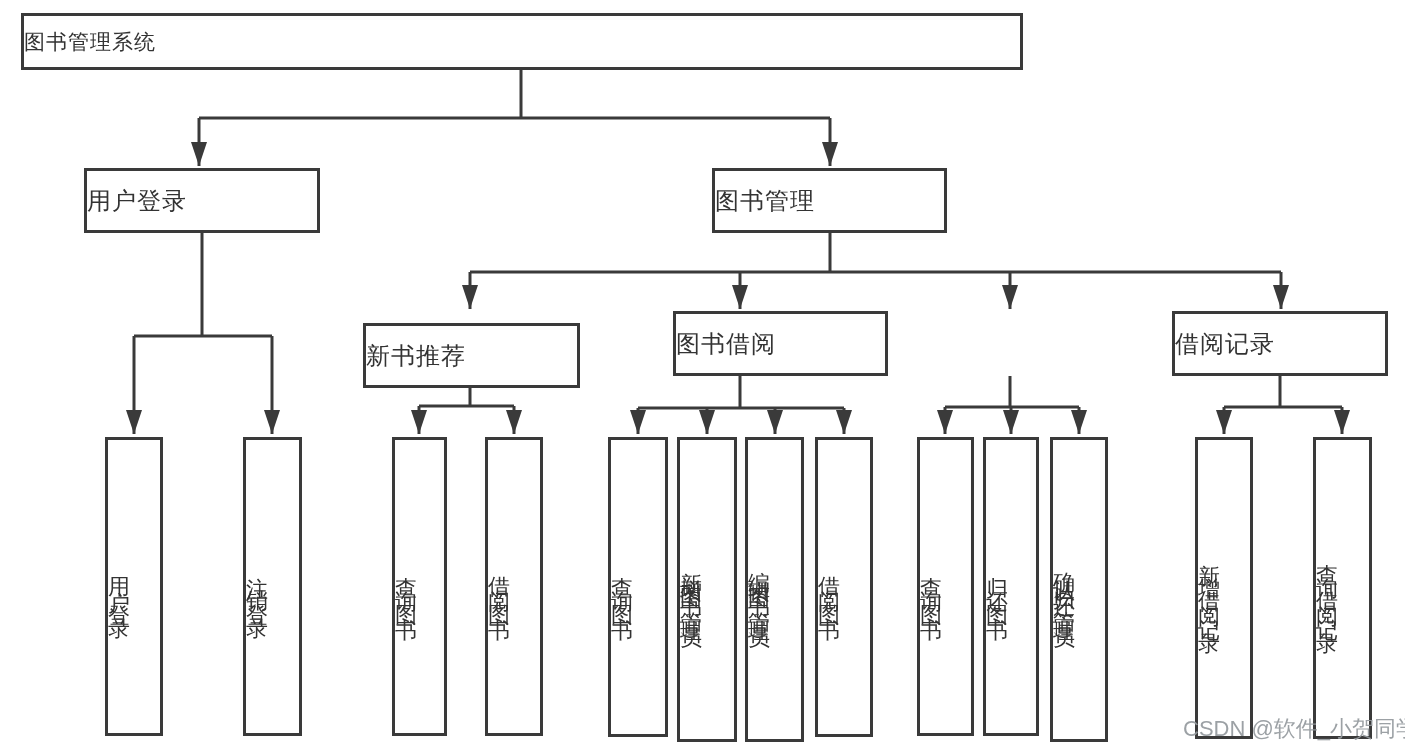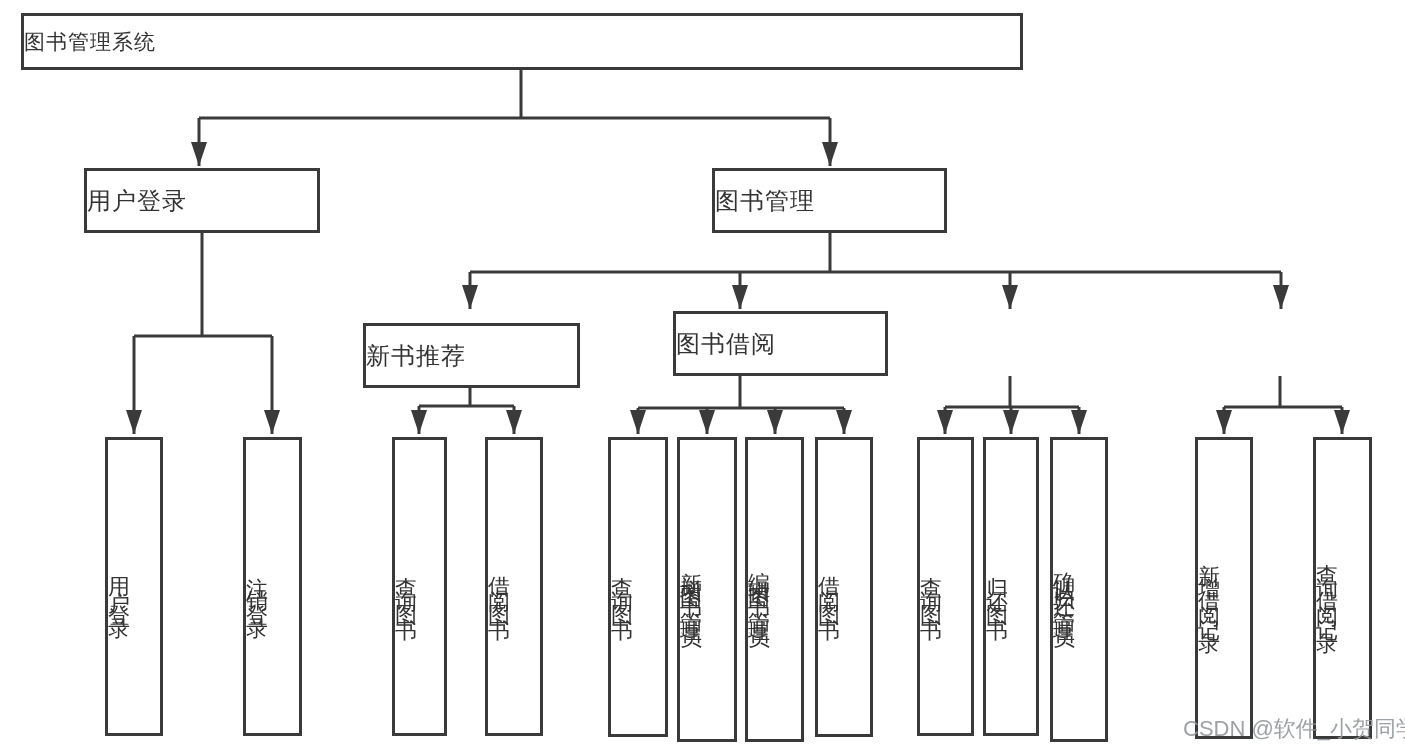--- a/index.html
+++ b/index.html
@@ -94,20 +94,23 @@
   <div class="node lvl2" style="left:712px;top:168px;width:235px;height:65px;">
     <span class="lbl">图书管理</span>
   </div>
 
   <div class="node lvl3" style="left:363px;top:311px;width:217px;height:65px;margin-top:12px;">
     <span class="lbl">新书推荐</span>
   </div>
   <div class="node lvl3" style="left:633px;top:311px;width:215px;height:65px;margin-left:40px;">
     <span class="lbl">图书借阅</span>
   </div>
+  <div class="node lvl3" style="left:1172px;top:311px;width:216px;height:65px;">
+    <span class="lbl">借阅记录</span>
+  </div>
 
   <div class="node leaf" style="left:105px;top:437px;width:58px;height:299px;">
     <span class="lbl">用户登录</span>
   </div>
   <div class="node leaf" style="left:243px;top:437px;width:59px;height:299px;">
     <span class="lbl">注销登录</span>
   </div>
 
   <div class="node leaf" style="left:392px;top:437px;width:55px;height:299px;">
     <span class="lbl">查询图书</span>

